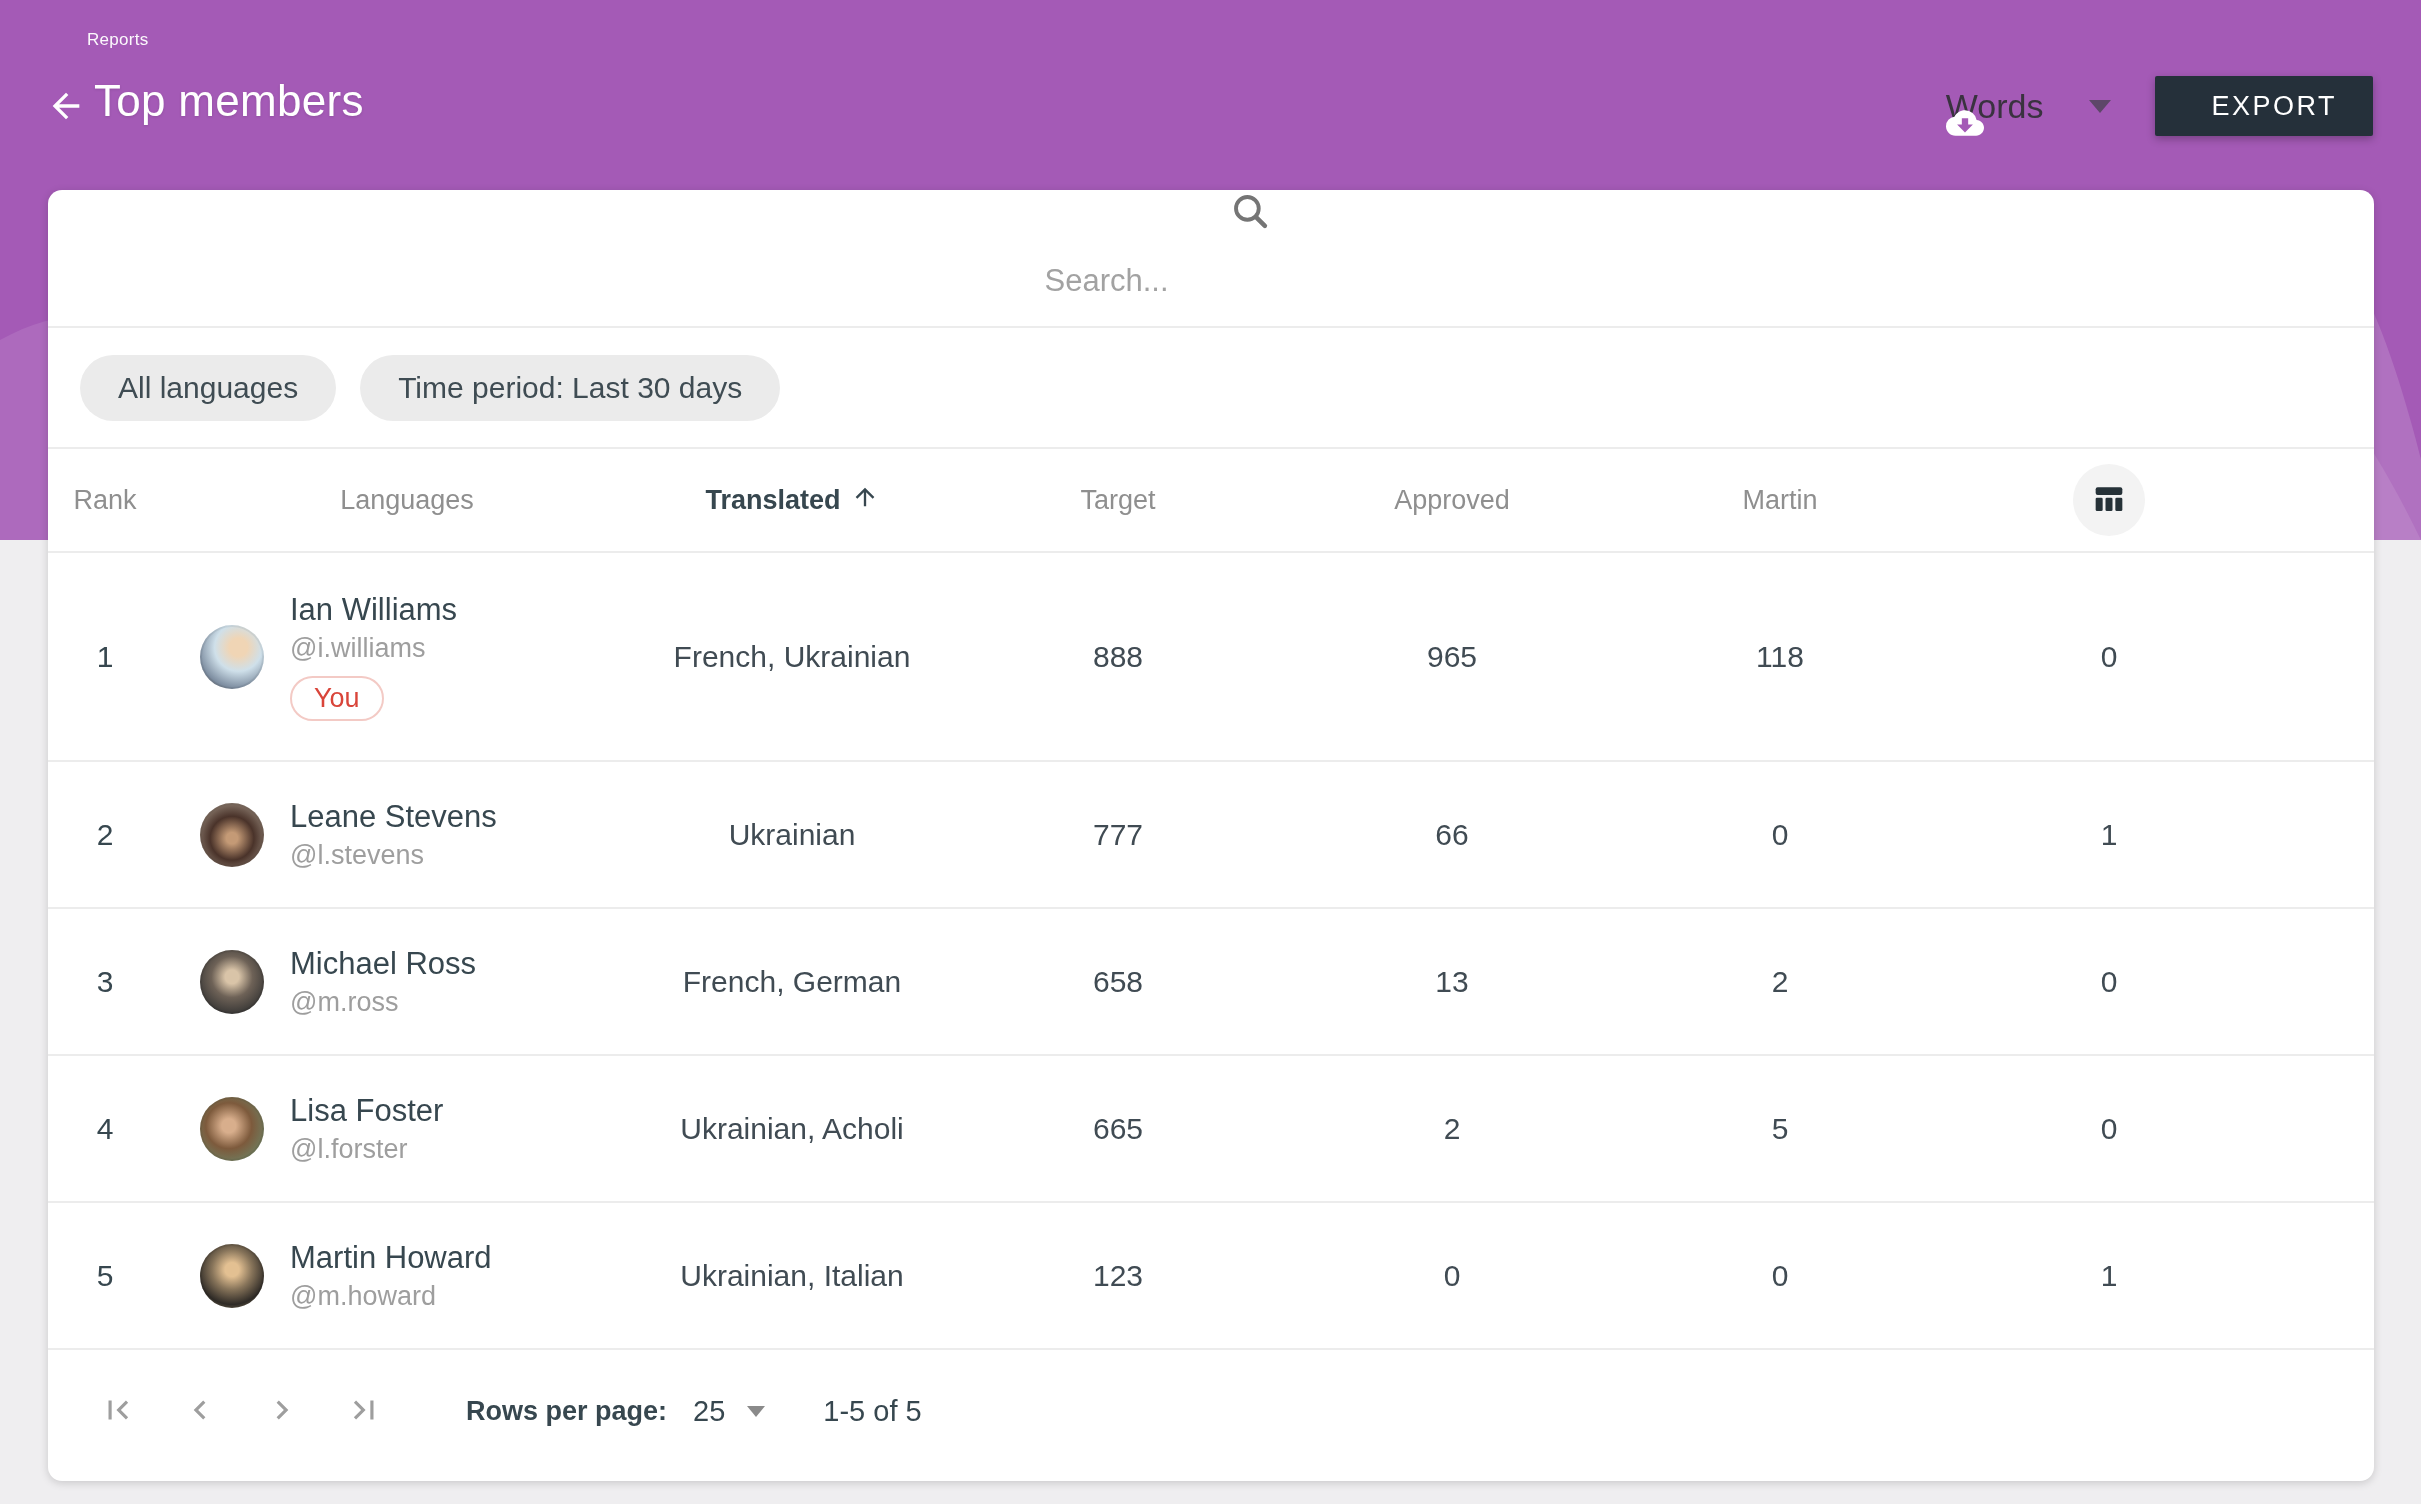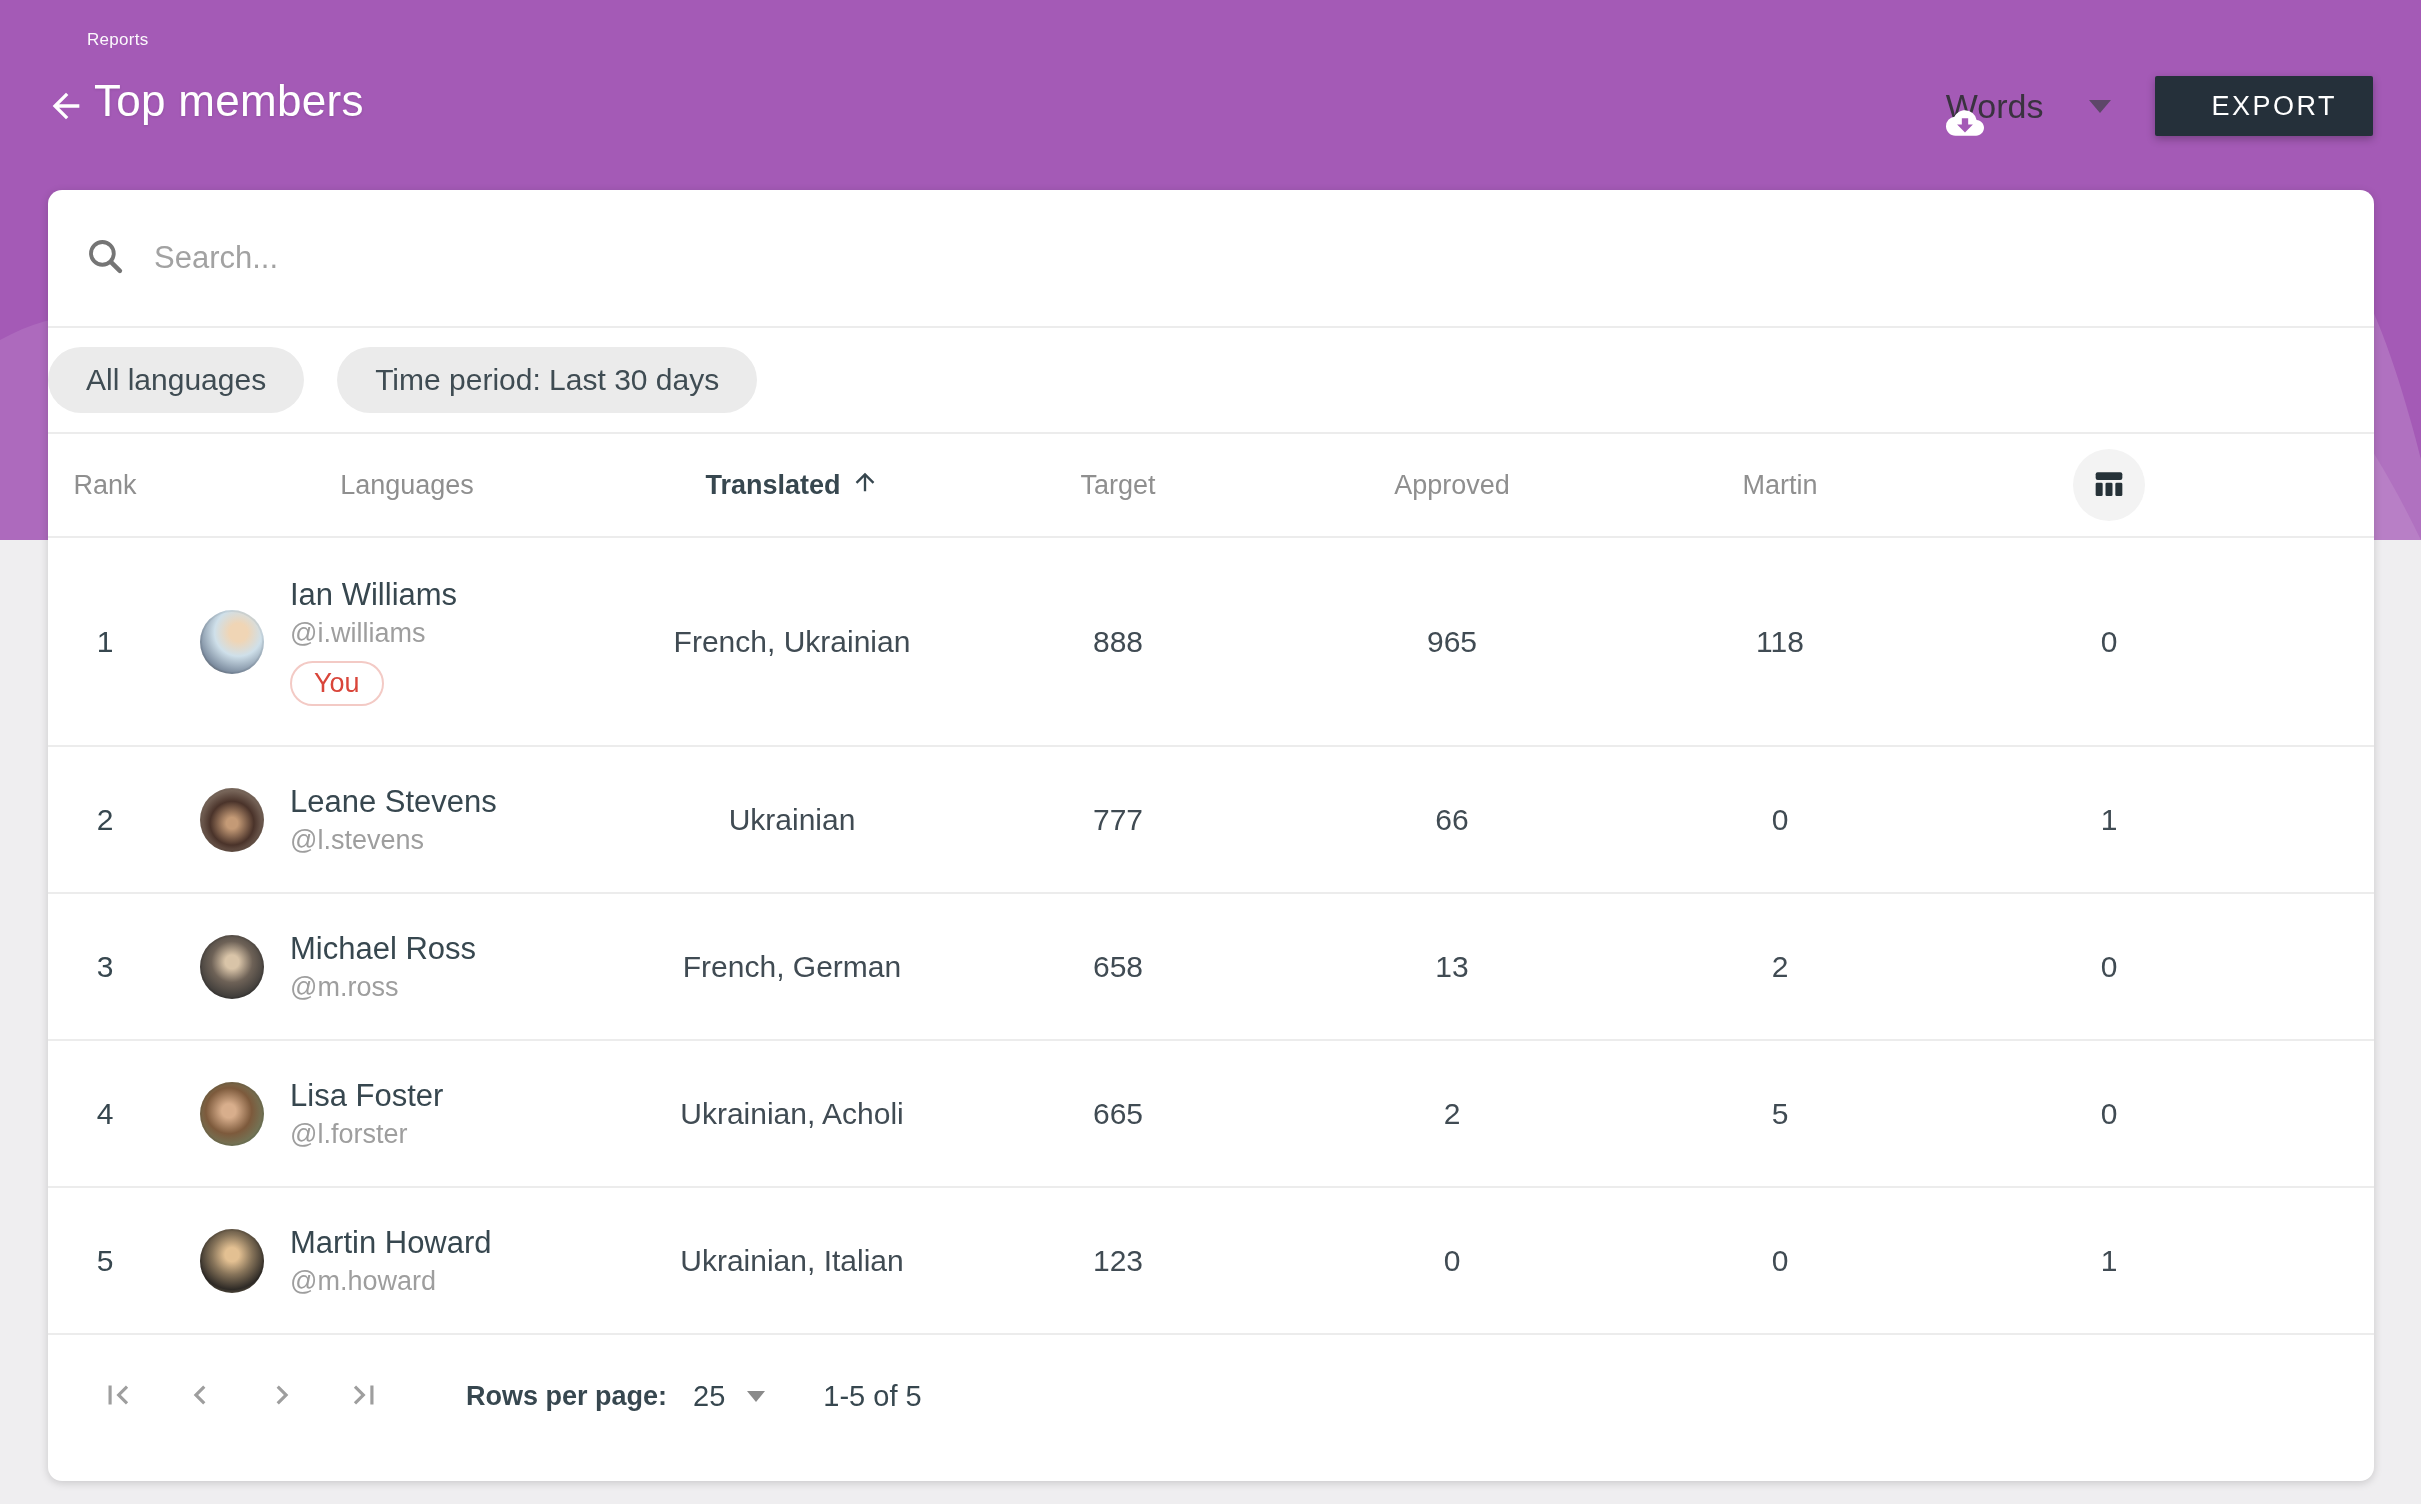--- a/index.html
+++ b/index.html
@@ -49,32 +49,32 @@
   }
   .export-label { color:#ffffff; font-size:27px; font-weight:500; letter-spacing:2.5px; }
 
   
   .card {
     position:absolute; left:48px; top:190px; width:2326px; height:1291px;
     background:#ffffff; border-radius:14px;
     box-shadow:0 2px 8px rgba(0,0,0,.16);
     overflow:hidden;
   }
-  .search-row { height:136px; display:flex; align-items:center; padding-left:36px; }
+  .search-row { height:136px; display:flex; align-items:center; padding-left:78px;flex-direction:column; }
   .search-row svg { flex:0 0 auto; }
   .search-input {
     flex:1; margin-left:28px; margin-right:40px;
     border:none; outline:none; font-size:31px; color:#444;
     font-family:"Liberation Sans", sans-serif;
   }
   .search-input::placeholder { color:#a2a2a2; }
 
   .chips-row {
-    height:106px; border-top:2px solid #ececec;
-    display:flex; align-items:center; gap:33px; 
+    height:121px; border-top:2px solid #ececec;
+    display:flex; align-items:center; gap:24px; padding-left:32px;
   }
   .chip {
     height:66px; padding:0 38px; border-radius:33px;
     background:#ebebeb; border:none; cursor:pointer;
     display:flex; align-items:center;
     font-size:30px; color:#3f4c53; font-family:"Liberation Sans", sans-serif;
   }
 
   
   .grid-row {

